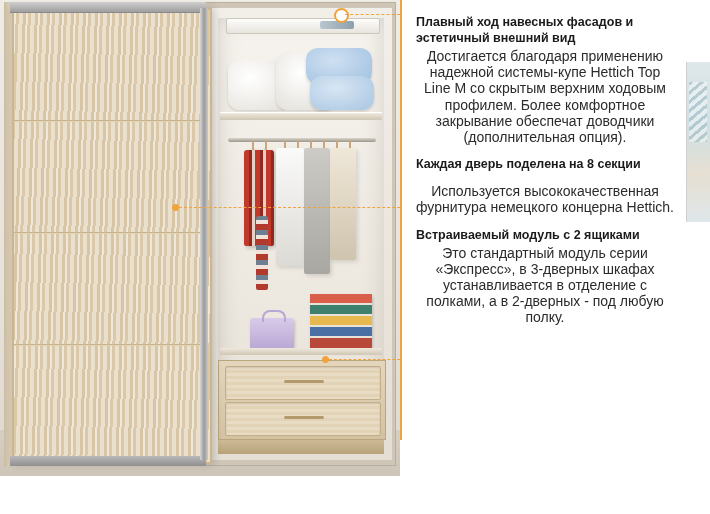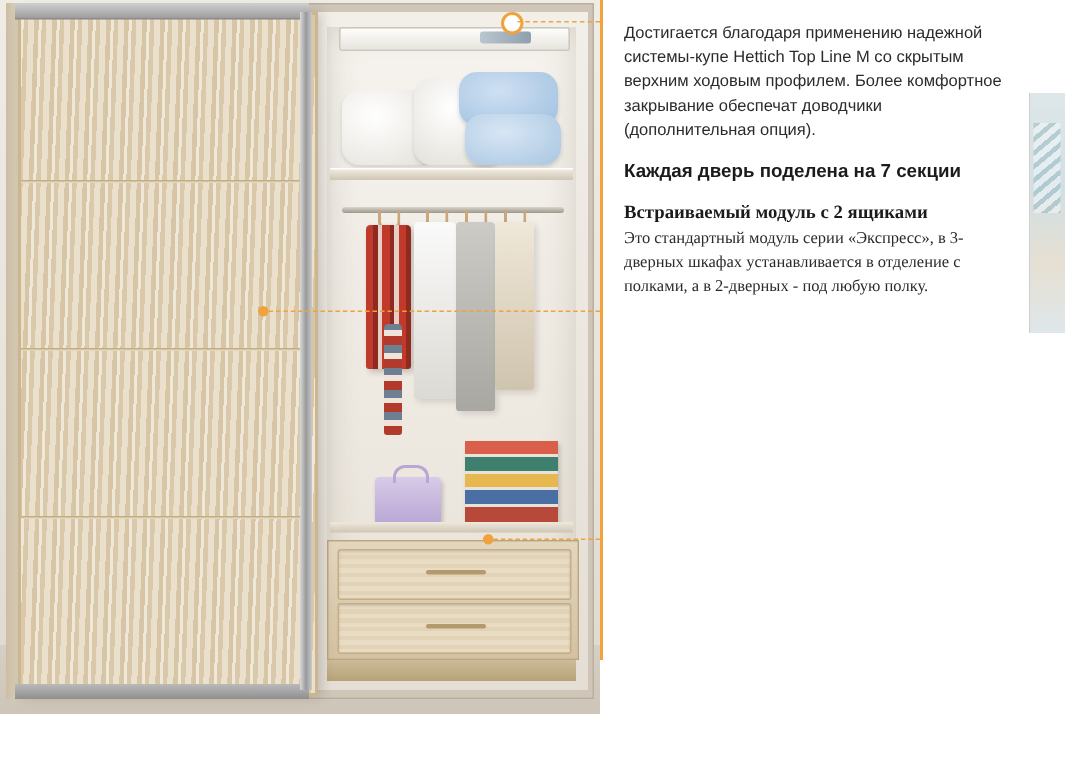--- a/index.html
+++ b/index.html
@@ -211,33 +211,34 @@
   .panel {
     position:absolute;
     left: 400px; top: 0;
     width: 286px; height: 440px;
     background: #ffffff;
     border-left: 2px solid #f0a23c;
     box-sizing: border-box;
     padding: 14px 12px 10px 14px;
   }
   .block { margin-bottom: 11px; }
-  .block:last-child { margin-bottom: 16px; font-family: Liberation Serif, serif; }
+  .block:last-child { margin-bottom: 16px; }
   .b-title {
     font-size: 12.5px;
     font-weight: bold;
     color: #1b1b1b;
     line-height: 16px;
     margin: 0 0 2px 0;
   }
   .b-body {
-    font-size: 11px;
+    font-size: 14px;
     color: #2b2b2b;
     line-height: 16.2px;
     margin: 0;
+    text-align: center;
   }
 
   
   .callout-line {
     position:absolute;
     height: 0;
     border-top: 1px dashed #f0a23c;
   }
   .dot {
     position:absolute;
@@ -320,28 +321,30 @@
 
   <div class="dot" style="left:172px; top:204px;"></div>
   <div class="callout-line" style="left:179px; top:207px; width:221px;"></div>
 
   <div class="dot" style="left:322px; top:356px;"></div>
   <div class="callout-line" style="left:329px; top:359px; width:71px;"></div>
 
   <div class="panel">
 
     <div class="block">
+      <p class="b-title">Плавный ход навесных фасадов и эстетичный внешний вид</p>
       <p class="b-body">Достигается благодаря применению надежной системы-купе Hettich Top Line M со скрытым верхним ходовым профилем. Более комфортное закрывание обеспечат доводчики (дополнительная опция).</p>
     </div>
 
     <div class="block">
-      <p class="b-title">Каждая дверь поделена на 7 секции</p>
+      <p class="b-title">Каждая дверь поделена на 8 секции</p>
     </div>
 
     <div class="block">
+      <p class="b-body">Используется высококачественная фурнитура немецкого концерна Hettich.</p>
     </div>
 
     <div class="block">
       <p class="b-title">Встраиваемый модуль с 2 ящиками</p>
       <p class="b-body">Это стандартный модуль серии «Экспресс», в 3-дверных шкафах устанавливается в отделение с полками, а в 2-дверных - под любую полку.</p>
     </div>
 
   </div>
 </div>
 

